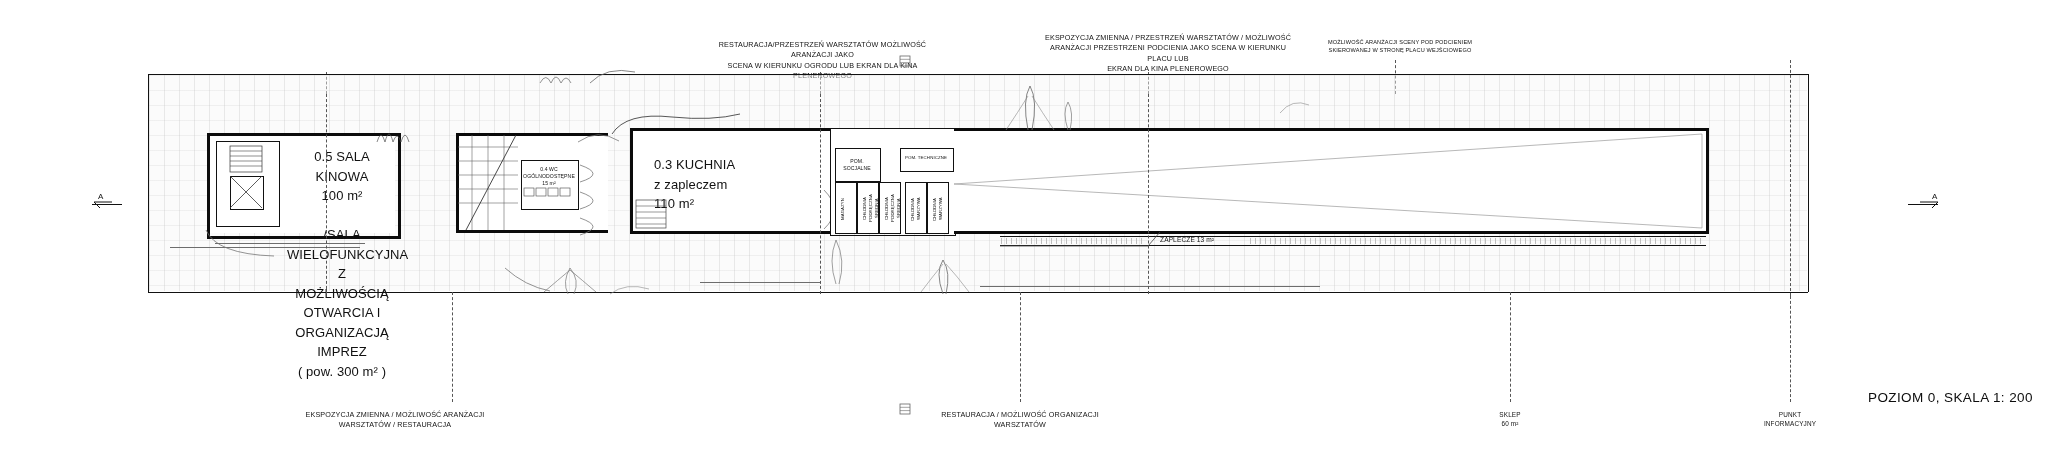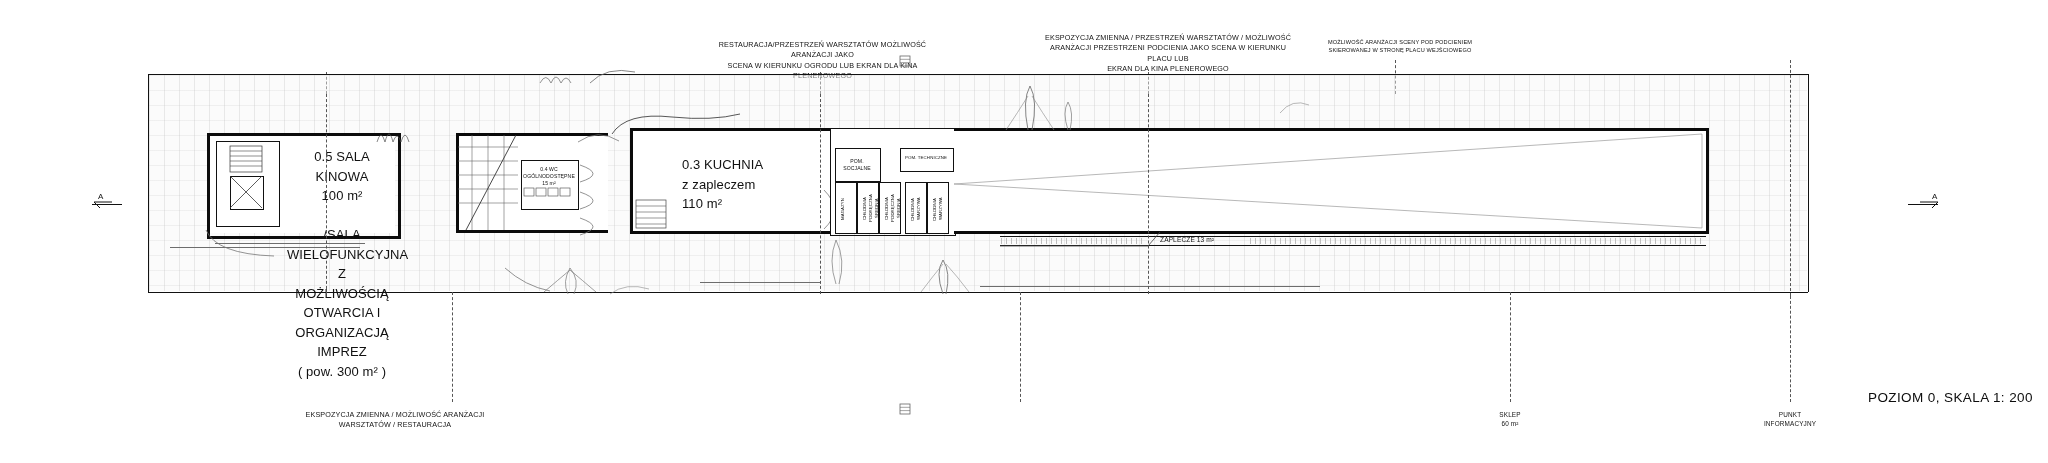--- a/index.html
+++ b/index.html
@@ -182,21 +182,21 @@
   </svg>
   <svg style="left:580px; top:218px;" width="36" height="18">
     <path d="M0 0 Q26 9 0 17" fill="none" stroke="#777" stroke-width="0.8"></path>
   </svg>
 
   <div class="fill-white" style="left:630px; top:128px; width:200px; height:106px;"></div>
   <div class="hline thick" style="left:630px; top:128px; width:200px;"></div>
   <div class="hline thick" style="left:630px; top:231px; width:200px;"></div>
   <div class="vline thick" style="left:630px; top:128px; height:106px;"></div>
 
-  <div class="room-label" style="left:682px; top:155px; width:90px;">0.3 KUCHNIA
+  <div class="room-label" style="left:654px; top:155px; width:90px;">0.3 KUCHNIA
 z zapleczem
 110 m²</div>
 
   <svg style="left:636px; top:200px;" width="30" height="28">
     <rect x="0" y="0" width="30" height="28" fill="none" stroke="#444" stroke-width="0.7"></rect>
     <line x1="0" y1="6" x2="30" y2="6" stroke="#555" stroke-width="0.6"></line>
     <line x1="0" y1="12" x2="30" y2="12" stroke="#555" stroke-width="0.6"></line>
     <line x1="0" y1="18" x2="30" y2="18" stroke="#555" stroke-width="0.6"></line>
     <line x1="0" y1="24" x2="30" y2="24" stroke="#555" stroke-width="0.6"></line>
   </svg>
@@ -326,20 +326,22 @@
     <line x1="0" y1="6.6" x2="10" y2="6.6" stroke="#666" stroke-width="0.6"></line>
   </svg>
 
   <div class="dash-v" style="left:452px; top:292px; height:110px;"></div>
   <div class="dash-v" style="left:1020px; top:292px; height:110px;"></div>
   <div class="dash-v" style="left:1510px; top:292px; height:110px;"></div>
   <div class="dash-v" style="left:1790px; top:296px; height:106px;"></div>
 
   <div class="note" style="left:260px; top:410px; width:270px;">EKSPOZYCJA ZMIENNA / MOŻLIWOŚĆ ARANŻACJI
 WARSZTATÓW / RESTAURACJA</div>
+  <div class="note" style="left:915px; top:410px; width:210px;">RESTAURACJA / MOŻLIWOŚĆ ORGANIZACJI
+WARSZTATÓW</div>
   <div class="note" style="left:1450px; top:410px; width:120px; font-size:6.4px;">SKLEP
 60 m²</div>
   <div class="note" style="left:1735px; top:410px; width:110px; font-size:6.4px;">PUNKT
 INFORMACYJNY</div>
 
   <div class="scale-title" style="left:1868px; top:390px;">POZIOM  0, SKALA 1: 200</div>
 
 </div>
 
 </body></html>

